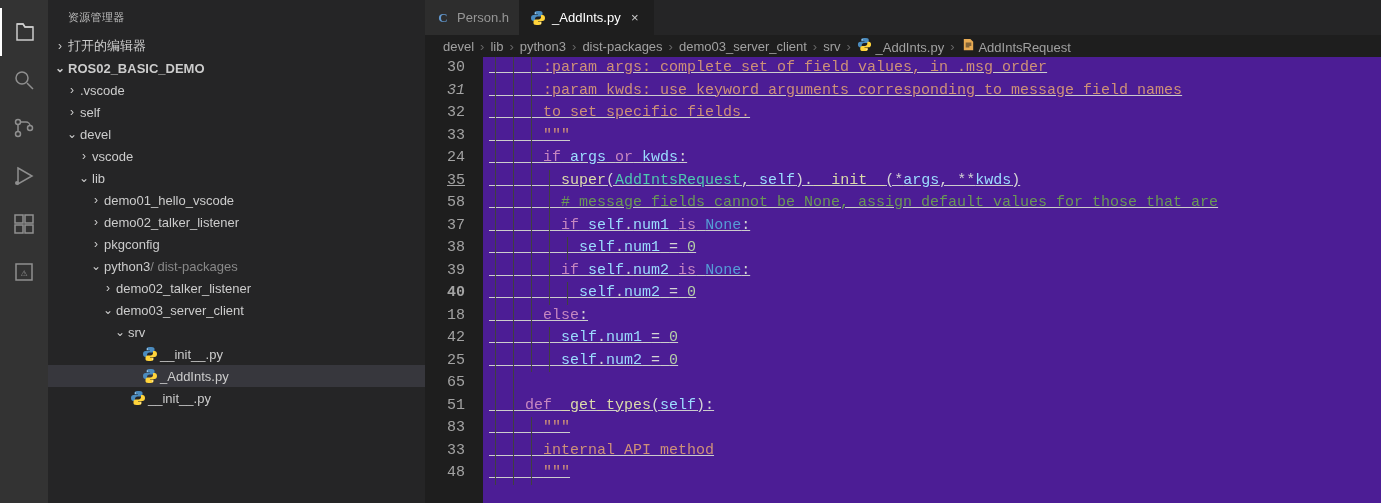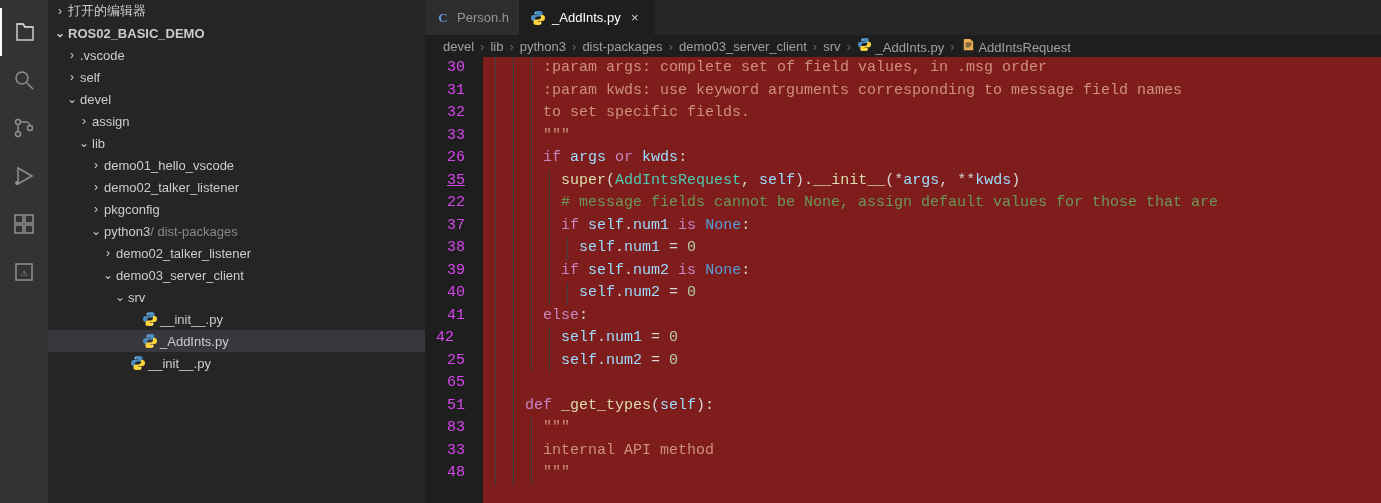--- a/index.html
+++ b/index.html
@@ -25,22 +25,22 @@
 .tabs { height:35px; display:flex; background:#252526; }
 .tab { display:flex; align-items:center; padding:0 10px; gap:6px; background:#2d2d2d; color:#969696; font-size:13px; cursor:pointer; border-right:1px solid #1e1e1e; }
 .tab.active { background:#1e1e1e; color:#fff; }
 .tab .ficon { width:16px; height:16px; display:flex; align-items:center; justify-content:center; }
 .tab .close { width:16px; color:#ccc; text-align:center; }
 .breadcrumbs { height:22px; display:flex; align-items:center; padding-left:18px; font-size:13px; color:#a0a0a0; background:#1e1e1e; gap:4px; }
 .breadcrumbs .sep { color:#666; margin:0 2px; }
 .breadcrumbs .bic { display:inline-flex; align-items:center; }
 .breadcrumbs .bic svg { width:15px; height:15px; }
 .editor { flex:1; display:flex; font-family:Consolas,"Courier New",monospace; font-size:15px; line-height:22.5px; overflow:hidden; }
-.gutter { width:58px; text-align:right; padding-right:18px; color:#d946ef; user-select:none; background:#1e1e1e; }
-.code { flex:1; background:#7f1d1d; overflow:hidden; white-space:pre; position:relative; }
+.gutter { width:58px; text-align:right; padding-right:18px; color:#a3a3a3; user-select:none; background:#1e1e1e; }
+.code { flex:1; background:#4c1d95; overflow:hidden; white-space:pre; position:relative;text-decoration:underline; }
 .codeline { height:22.5px; position:relative; padding-left:6px; }
 .guides { position:absolute; left:6px; top:0; bottom:0; pointer-events:none; }
 .guide { position:absolute; top:0; bottom:0; width:1px; background:#404040; }
 .c-doc { color:#ce9178; }
 .c-kw { color:#c586c0; }
 .c-fn { color:#dcdcaa; }
 .c-var { color:#9cdcfe; }
 .c-self { color:#9cdcfe; }
 .c-cls { color:#4ec9b0; }
 .c-op { color:#d4d4d4; }
@@ -91,20 +91,21 @@
       </div>
     <div class="aicon">
         <svg viewBox="0 0 24 24">
           <rect x="4" y="4" width="16" height="16"></rect>
           <text x="12" y="16" text-anchor="middle" font-size="8" stroke="none" fill="#ccc">⚠</text>
         </svg>
       </div>
   </div>
 
   <div class="sidebar">
+    <div class="sidebar-title">资源管理器</div>
     <div class="section">
         <span class="chev">›</span>
         <span>打开的编辑器</span>
       </div>
     <div class="section bold">
         <span class="chev">⌄</span>
         <span>ROS02_BASIC_DEMO</span>
       </div>
     <div class="tree" id="tree">
         <div class="trow" style="padding-left: 16px;">
@@ -114,21 +115,21 @@
         <div class="trow" style="padding-left: 16px;">
           <span class="tw">›</span>
           <span>self</span>
         </div>
         <div class="trow" style="padding-left: 16px;">
           <span class="tw">⌄</span>
           <span>devel</span>
         </div>
         <div class="trow" style="padding-left: 28px;">
           <span class="tw">›</span>
-          <span>assign</span>
+          <span>vscode</span>
         </div>
         <div class="trow" style="padding-left: 28px;">
           <span class="tw">⌄</span>
           <span>lib</span>
         </div>
         <div class="trow" style="padding-left: 40px;">
           <span class="tw">›</span>
           <span>demo01_hello_vscode</span>
         </div>
         <div class="trow" style="padding-left: 40px;">
@@ -241,32 +242,32 @@
         <span><span class="bic">
             <svg viewBox="0 0 16 16">
               <path fill="#e8ab53" d="M3 2h7l3 3v9H3z"></path>
               <path fill="#1e1e1e" d="M5 6h6v1H5zm0 2h6v1H5zm0 2h4v1H5z"></path>
             </svg>
           </span> AddIntsRequest</span>
       </div>
     <div class="editor">
       <div class="gutter" id="gutter">
           <div style="height: 22.5px;">30</div>
-          <div style="height: 22.5px;">31</div>
+          <div style="height: 22.5px; font-style: italic;">31</div>
           <div style="height: 22.5px;">32</div>
           <div style="height: 22.5px;">33</div>
-          <div style="height: 22.5px;">26</div>
+          <div style="height: 22.5px;">24</div>
           <div style="height: 22.5px; text-decoration: underline;">35</div>
-          <div style="height: 22.5px;">22</div>
+          <div style="height: 22.5px;">58</div>
           <div style="height: 22.5px;">37</div>
           <div style="height: 22.5px;">38</div>
           <div style="height: 22.5px;">39</div>
-          <div style="height: 22.5px;">40</div>
-          <div style="height: 22.5px;">41</div>
-          <div style="height: 22.5px; text-align: center;">42</div>
+          <div style="height: 22.5px; font-weight: bold;">40</div>
+          <div style="height: 22.5px;">18</div>
+          <div style="height: 22.5px;">42</div>
           <div style="height: 22.5px;">25</div>
           <div style="height: 22.5px;">65</div>
           <div style="height: 22.5px;">51</div>
           <div style="height: 22.5px;">83</div>
           <div style="height: 22.5px;">33</div>
           <div style="height: 22.5px;">48</div>
         </div>
       <div class="code" id="code"><div class="codeline"><span class="guides"><span class="guide" style="left:6px"></span><span class="guide" style="left:24px"></span><span class="guide" style="left:42px"></span></span>&nbsp;&nbsp;&nbsp;&nbsp;&nbsp;&nbsp;<span class="c-doc">:param args: complete set of field values, in .msg order</span></div><div class="codeline"><span class="guides"><span class="guide" style="left:6px"></span><span class="guide" style="left:24px"></span><span class="guide" style="left:42px"></span></span>&nbsp;&nbsp;&nbsp;&nbsp;&nbsp;&nbsp;<span class="c-doc">:param kwds: use keyword arguments corresponding to message field names</span></div><div class="codeline"><span class="guides"><span class="guide" style="left:6px"></span><span class="guide" style="left:24px"></span><span class="guide" style="left:42px"></span></span>&nbsp;&nbsp;&nbsp;&nbsp;&nbsp;&nbsp;<span class="c-doc">to set specific fields.</span></div><div class="codeline"><span class="guides"><span class="guide" style="left:6px"></span><span class="guide" style="left:24px"></span><span class="guide" style="left:42px"></span></span>&nbsp;&nbsp;&nbsp;&nbsp;&nbsp;&nbsp;<span class="c-str">"""</span></div><div class="codeline"><span class="guides"><span class="guide" style="left:6px"></span><span class="guide" style="left:24px"></span><span class="guide" style="left:42px"></span></span>&nbsp;&nbsp;&nbsp;&nbsp;&nbsp;&nbsp;<span class="c-kw">if</span> <span class="c-var">args</span> <span class="c-kw">or</span> <span class="c-var">kwds</span><span class="c-op">:</span></div><div class="codeline"><span class="guides"><span class="guide" style="left:6px"></span><span class="guide" style="left:24px"></span><span class="guide" style="left:42px"></span><span class="guide" style="left:60px"></span></span>&nbsp;&nbsp;&nbsp;&nbsp;&nbsp;&nbsp;&nbsp;&nbsp;<span class="c-fn">super</span><span class="c-op">(</span><span class="c-cls">AddIntsRequest</span><span class="c-op">, </span><span class="c-var">self</span><span class="c-op">).</span><span class="c-fn">__init__</span><span class="c-op">(*</span><span class="c-var">args</span><span class="c-op">, **</span><span class="c-var">kwds</span><span class="c-op">)</span></div><div class="codeline"><span class="guides"><span class="guide" style="left:6px"></span><span class="guide" style="left:24px"></span><span class="guide" style="left:42px"></span><span class="guide" style="left:60px"></span></span>&nbsp;&nbsp;&nbsp;&nbsp;&nbsp;&nbsp;&nbsp;&nbsp;<span class="c-cmt"># message fields cannot be None, assign default values for those that are</span></div><div class="codeline"><span class="guides"><span class="guide" style="left:6px"></span><span class="guide" style="left:24px"></span><span class="guide" style="left:42px"></span><span class="guide" style="left:60px"></span></span>&nbsp;&nbsp;&nbsp;&nbsp;&nbsp;&nbsp;&nbsp;&nbsp;<span class="c-kw">if</span> <span class="c-self">self</span><span class="c-op">.</span><span class="c-var">num1</span> <span class="c-kw">is</span> <span class="c-const">None</span><span class="c-op">:</span></div><div class="codeline"><span class="guides"><span class="guide" style="left:6px"></span><span class="guide" style="left:24px"></span><span class="guide" style="left:42px"></span><span class="guide" style="left:60px"></span><span class="guide" style="left:78px"></span></span>&nbsp;&nbsp;&nbsp;&nbsp;&nbsp;&nbsp;&nbsp;&nbsp;&nbsp;&nbsp;<span class="c-self">self</span><span class="c-op">.</span><span class="c-var">num1</span> <span class="c-op">=</span> <span class="c-num">0</span></div><div class="codeline"><span class="guides"><span class="guide" style="left:6px"></span><span class="guide" style="left:24px"></span><span class="guide" style="left:42px"></span><span class="guide" style="left:60px"></span></span>&nbsp;&nbsp;&nbsp;&nbsp;&nbsp;&nbsp;&nbsp;&nbsp;<span class="c-kw">if</span> <span class="c-self">self</span><span class="c-op">.</span><span class="c-var">num2</span> <span class="c-kw">is</span> <span class="c-const">None</span><span class="c-op">:</span></div><div class="codeline"><span class="guides"><span class="guide" style="left:6px"></span><span class="guide" style="left:24px"></span><span class="guide" style="left:42px"></span><span class="guide" style="left:60px"></span><span class="guide" style="left:78px"></span></span>&nbsp;&nbsp;&nbsp;&nbsp;&nbsp;&nbsp;&nbsp;&nbsp;&nbsp;&nbsp;<span class="c-self">self</span><span class="c-op">.</span><span class="c-var">num2</span> <span class="c-op">=</span> <span class="c-num">0</span></div><div class="codeline"><span class="guides"><span class="guide" style="left:6px"></span><span class="guide" style="left:24px"></span><span class="guide" style="left:42px"></span></span>&nbsp;&nbsp;&nbsp;&nbsp;&nbsp;&nbsp;<span class="c-kw">else</span><span class="c-op">:</span></div><div class="codeline"><span class="guides"><span class="guide" style="left:6px"></span><span class="guide" style="left:24px"></span><span class="guide" style="left:42px"></span><span class="guide" style="left:60px"></span></span>&nbsp;&nbsp;&nbsp;&nbsp;&nbsp;&nbsp;&nbsp;&nbsp;<span class="c-self">self</span><span class="c-op">.</span><span class="c-var">num1</span> <span class="c-op">=</span> <span class="c-num">0</span></div><div class="codeline"><span class="guides"><span class="guide" style="left:6px"></span><span class="guide" style="left:24px"></span><span class="guide" style="left:42px"></span><span class="guide" style="left:60px"></span></span>&nbsp;&nbsp;&nbsp;&nbsp;&nbsp;&nbsp;&nbsp;&nbsp;<span class="c-self">self</span><span class="c-op">.</span><span class="c-var">num2</span> <span class="c-op">=</span> <span class="c-num">0</span></div><div class="codeline"><span class="guides"><span class="guide" style="left:6px"></span><span class="guide" style="left:24px"></span></span></div><div class="codeline"><span class="guides"><span class="guide" style="left:6px"></span><span class="guide" style="left:24px"></span></span>&nbsp;&nbsp;&nbsp;&nbsp;<span class="c-kw">def</span> <span class="c-fn">_get_types</span><span class="c-op">(</span><span class="c-var">self</span><span class="c-op">):</span></div><div class="codeline"><span class="guides"><span class="guide" style="left:6px"></span><span class="guide" style="left:24px"></span><span class="guide" style="left:42px"></span></span>&nbsp;&nbsp;&nbsp;&nbsp;&nbsp;&nbsp;<span class="c-str">"""</span></div><div class="codeline"><span class="guides"><span class="guide" style="left:6px"></span><span class="guide" style="left:24px"></span><span class="guide" style="left:42px"></span></span>&nbsp;&nbsp;&nbsp;&nbsp;&nbsp;&nbsp;<span class="c-doc">internal API method</span></div><div class="codeline"><span class="guides"><span class="guide" style="left:6px"></span><span class="guide" style="left:24px"></span><span class="guide" style="left:42px"></span></span>&nbsp;&nbsp;&nbsp;&nbsp;&nbsp;&nbsp;<span class="c-str">"""</span></div></div>
     </div>
   </div>

